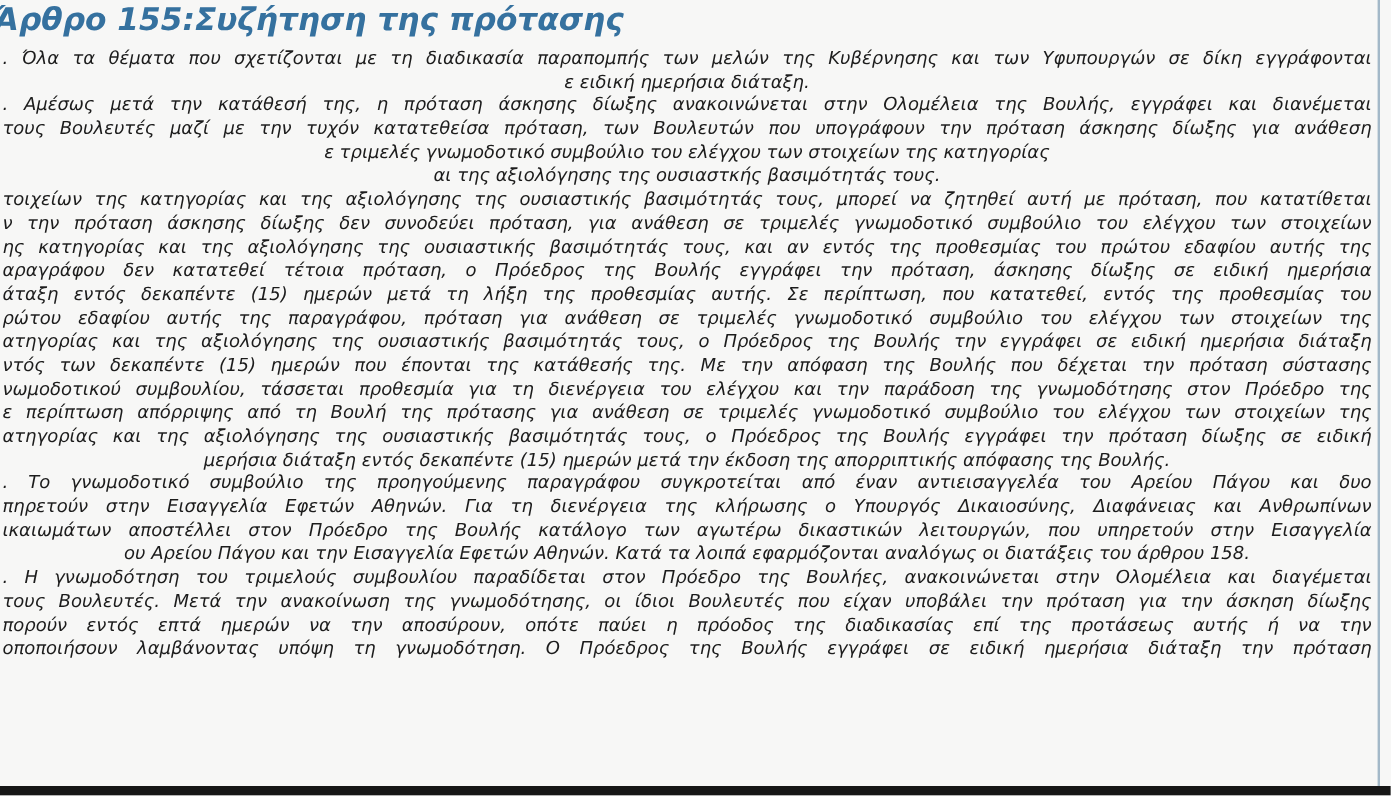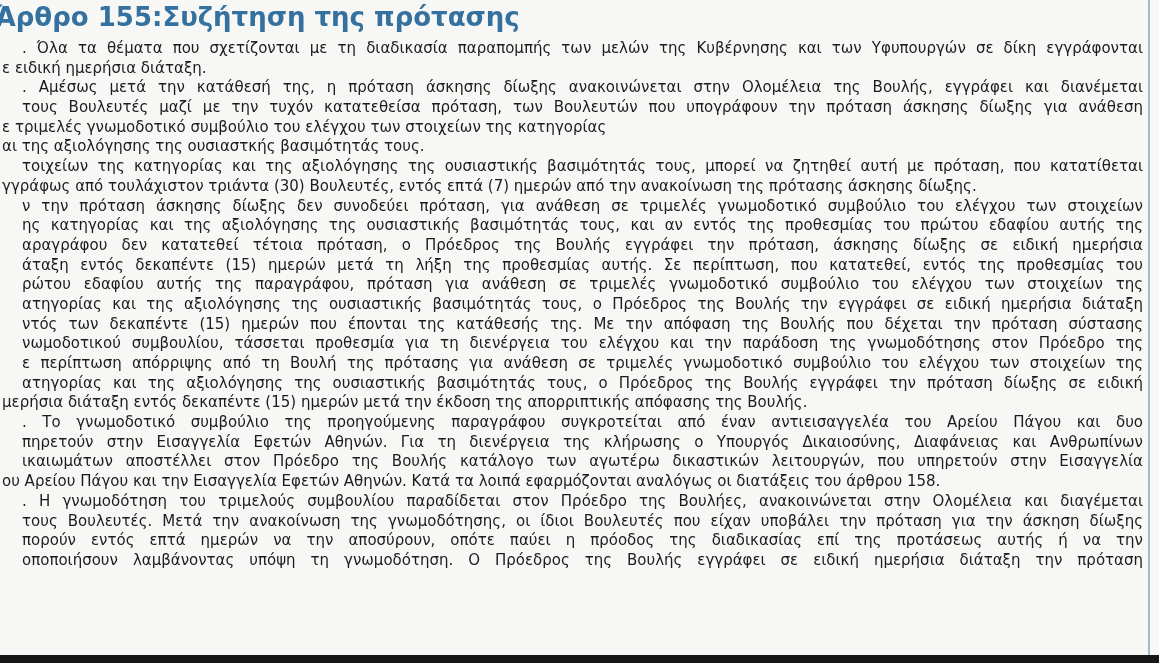--- a/index.html
+++ b/index.html
@@ -14,20 +14,21 @@
   .page {
     position: absolute;
     inset: 0;
     overflow: hidden;
   }
   .content {
     position: absolute;
     left: 2px;
     top: 2px;
     width: 1141px;
+    font-style: italic;
   }
   .article-title {
     font-size: 26px;
     line-height: 30px;
     font-weight: bold;
     color: var(--title-color, #35719f);
     margin: 0 0 7px -7px;
     white-space: nowrap;
   }
   .article-body {
@@ -37,24 +38,23 @@
     font-size: 15px;
     line-height: 19.7px;
     color: var(--text-color, #1c1c1c);
     white-space: normal;
     overflow: hidden;
     height: 19.7px;
   }
   .text-line.j {
     text-align: justify;
     text-align-last: justify;
-    margin-left: 20px;
   }
   .text-line.l {
-    text-align: left;
+    text-align: center;
   }
   .vertical-divider {
     position: absolute;
     top: 0;
     right: 9px;
     width: 2px;
     height: 655px;
     background: var(--divider-color, #a3b8c8);
   }
   .bottom-bar {
@@ -73,21 +73,20 @@
   <div class="content">
     <h1 class="article-title">Άρθρο 155:Συζήτηση της πρότασης</h1>
     <div class="article-body" id="article-body">
         <div class="text-line j">. Όλα τα θέματα που σχετίζονται με τη διαδικασία παραπομπής των μελών της Κυβέρνησης και των Υφυπουργών σε δίκη εγγράφονται</div>
         <div class="text-line l">ε ειδική ημερήσια διάταξη.</div>
         <div class="text-line j">. Αμέσως μετά την κατάθεσή της, η πρόταση άσκησης δίωξης ανακοινώνεται στην Ολομέλεια της Βουλής, εγγράφει και διανέμεται</div>
         <div class="text-line j">τους Βουλευτές μαζί με την τυχόν κατατεθείσα πρόταση, των Βουλευτών που υπογράφουν την πρόταση άσκησης δίωξης για ανάθεση</div>
         <div class="text-line l">ε τριμελές γνωμοδοτικό συμβούλιο του ελέγχου των στοιχείων της κατηγορίας</div>
         <div class="text-line l">αι της αξιολόγησης της ουσιαστκής βασιμότητάς τους.</div>
         <div class="text-line j">τοιχείων της κατηγορίας και της αξιολόγησης της ουσιαστικής βασιμότητάς τους, μπορεί να ζητηθεί αυτή με πρόταση, που κατατίθεται</div>
-        <div class="text-line l">γγράφως από τουλάχιστον τριάντα (30) Βουλευτές, εντός επτά (7) ημερών από την ανακοίνωση της πρότασης άσκησης δίωξης.</div>
         <div class="text-line j">ν την πρόταση άσκησης δίωξης δεν συνοδεύει πρόταση, για ανάθεση σε τριμελές γνωμοδοτικό συμβούλιο του ελέγχου των στοιχείων</div>
         <div class="text-line j">ης κατηγορίας και της αξιολόγησης της ουσιαστικής βασιμότητάς τους, και αν εντός της προθεσμίας του πρώτου εδαφίου αυτής της</div>
         <div class="text-line j">αραγράφου δεν κατατεθεί τέτοια πρόταση, ο Πρόεδρος της Βουλής εγγράφει την πρόταση, άσκησης δίωξης σε ειδική ημερήσια</div>
         <div class="text-line j">άταξη εντός δεκαπέντε (15) ημερών μετά τη λήξη της προθεσμίας αυτής. Σε περίπτωση, που κατατεθεί, εντός της προθεσμίας του</div>
         <div class="text-line j">ρώτου εδαφίου αυτής της παραγράφου, πρόταση για ανάθεση σε τριμελές γνωμοδοτικό συμβούλιο του ελέγχου των στοιχείων της</div>
         <div class="text-line j">ατηγορίας και της αξιολόγησης της ουσιαστικής βασιμότητάς τους, ο Πρόεδρος της Βουλής την εγγράφει σε ειδική ημερήσια διάταξη</div>
         <div class="text-line j">ντός των δεκαπέντε (15) ημερών που έπονται της κατάθεσής της. Με την απόφαση της Βουλής που δέχεται την πρόταση σύστασης</div>
         <div class="text-line j">νωμοδοτικού συμβουλίου, τάσσεται προθεσμία για τη διενέργεια του ελέγχου και την παράδοση της γνωμοδότησης στον Πρόεδρο της</div>
         <div class="text-line j">ε περίπτωση απόρριψης από τη Βουλή της πρότασης για ανάθεση σε τριμελές γνωμοδοτικό συμβούλιο του ελέγχου των στοιχείων της</div>
         <div class="text-line j">ατηγορίας και της αξιολόγησης της ουσιαστικής βασιμότητάς τους, ο Πρόεδρος της Βουλής εγγράφει την πρόταση δίωξης σε ειδική</div>

